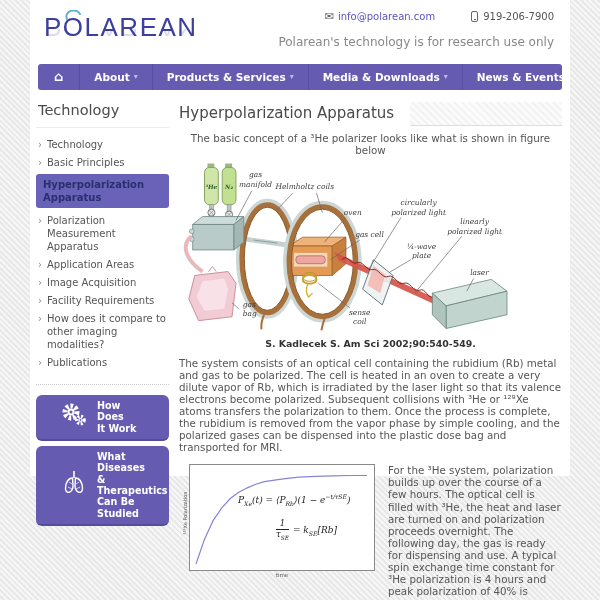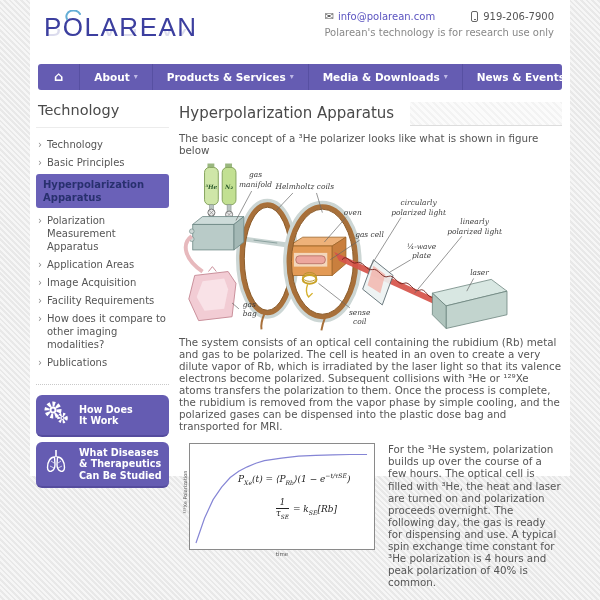--- a/index.html
+++ b/index.html
@@ -18,21 +18,21 @@
   .logo-swirl { position:absolute; left:21px; top:-4px; }
   .logo-reflect { height:11px; overflow:hidden; opacity:.18; transform:scaleY(-1); transform-origin:top;
     font-family:"Liberation Sans",sans-serif; font-size:26px; letter-spacing:1.5px; color:#3c3f9f; line-height:1; }
   .contact { position:absolute; right:16px; top:10px; text-align:right; font-size:10px; color:#555; }
   .contact-row { display:flex; gap:16px; justify-content:flex-end; align-items:center; }
   .email-link { color:#5b54c0; text-decoration:none; display:flex; gap:4px; align-items:center; cursor:pointer; }
   .email-icon { font-size:11px; color:#555; }
   .phone { display:flex; gap:5px; align-items:center;padding-left:20px; }
   .phone-icon { display:inline-block; width:7px; height:11px; border:1px solid #666; border-radius:2px; position:relative; }
   .phone-icon::after { content:""; position:absolute; bottom:1px; left:1.5px; width:2px; height:1.5px; background:#666; }
-  .tagline { margin-top:4px; font-size:10px; color:#888; }
+  .tagline { margin-top:12px; font-size:12px; color:#888; }
 
   
   .nav { margin:2px 8px 0; background:#655cb2; border-radius:3px; display:flex; height:26px;
     font-size:10.5px; color:#fff; font-weight:bold; overflow:hidden; }
   .nav-item { padding:1px 14px; line-height:26px; border-left:1px solid #5750a2; cursor:pointer;
     display:flex; align-items:center; gap:4px; white-space:nowrap; }
   .nav-item:first-child { border-left:none; padding:0 16px; }
   .home-glyph { font-size:13px; line-height:26px; }
   .caret { color:#bfb9e6; font-size:8px; }
 
@@ -43,31 +43,31 @@
 
   
   .side-title { font-size:14.5px; color:#4a4a4a; padding:0 0 9px 2px; border-bottom:1px solid #ececec; margin-bottom:7px; }
   .side-menu { list-style:none; font-size:10px; color:#555; }
   .side-item { display:flex; gap:5px; padding:2.5px 0 2.5px 2px; line-height:1.3; cursor:pointer; }
   .side-item .chev { color:#888; flex:none; }
   .side-item.active { background:#6a61b8; color:#28306e; font-weight:bold; border-radius:3px;
     padding:4px 4px 4px 7px; margin:3px 0; }
   .side-divider { border-top:1px dotted #c9c9c9; margin:13px 0 10px; }
   .side-btn { display:flex; align-items:center; gap:7px; background:#655cb2; border-radius:6px;
-    padding:5px 4px; margin-bottom:5px; color:#fff; cursor:pointer; min-height:34px;
+    padding:5px 22px; margin-bottom:5px; color:#fff; cursor:pointer; min-height:34px;
     border-bottom:2px solid #554c9e; }
   .side-btn .ic { width:32px; flex:none; text-align:center; }
   .side-btn .txt { font-size:9.6px; font-weight:bold; line-height:1.18; }
 
   
   .title-bar { background:repeating-linear-gradient(45deg,#f3f3f3 0 2px,#fbfbfb 2px 5px);
     border-bottom:1px solid #ddd; height:24px; margin-bottom:6px; }
   .page-title { display:inline-block; background:#fff; font-size:15px; font-weight:normal;
     color:#4a4a4a; padding:2px 16px 4px 0; line-height:1.2; }
-  .intro { font-size:10.3px; color:#555; margin:0 0 4px; }
+  .intro { font-size:10.3px; color:#555; margin:0 0 4px;text-align:center; }
   .figure-box { width:100%; }
   .fig-caption { text-align:center; font-size:9.4px; font-weight:bold; color:#333; margin:2px 0 8px; }
   .para { font-size:10.3px; line-height:1.17; color:#555; margin-bottom:11px; }
 
   .chart-row { display:flex; gap:13px; margin-bottom:10px; }
   .chart-wrap { width:196px; flex:none; position:relative; padding-left:10px; }
   .chart-box { border:1.5px solid #8a8a8a; height:107px; position:relative; background:#fff; }
   .chart-ylabel { position:absolute; left:-24px; top:46px; width:60px; text-align:center;
     transform:rotate(-90deg); font-size:5px; color:#555; }
   .chart-xlabel { text-align:center; font-size:5.5px; color:#555; margin-top:1px; }
@@ -321,20 +321,21 @@
           <text class="fl" x="247" y="98" text-anchor="middle">plate</text>
           <text class="fl" x="301" y="64" text-anchor="middle">linearly</text>
           <text class="fl" x="301" y="74" text-anchor="middle">polarized light</text>
           <text class="fl" x="306" y="116" text-anchor="middle">laser</text>
           <text class="fl" x="184" y="156" text-anchor="middle">sense</text>
           <text class="fl" x="184" y="165" text-anchor="middle">coil</text>
           <text class="fl" x="65" y="148">gas</text>
           <text class="fl" x="65" y="157">bag</text>
         </g>
       </svg>
+      <div class="fig-caption">S. Kadlecek S. Am Sci 2002;90:540-549.</div>
 
       <p class="para">The system consists of an optical cell containing the rubidium (Rb) metal and gas to be polarized. The cell is heated in an oven to create a very dilute vapor of Rb, which is irradiated by the laser light so that its valence electrons become polarized. Subsequent collisions with ³He or ¹²⁹Xe atoms transfers the polarization to them. Once the process is complete, the rubidium is removed from the vapor phase by simple cooling, and the polarized gases can be dispensed into the plastic dose bag and transported for MRI.</p>
 
       <div class="chart-row">
         <div class="chart-wrap">
           <div class="chart-ylabel">¹²⁹Xe Polarization</div>
           <div class="chart-box">
             <svg width="100%" height="100%" viewBox="0 0 185 104" preserveAspectRatio="none">
               <path d="M6.0,98.0 L14.6,73.5 L23.2,55.1 L31.8,42.8 L40.4,33.2 L49.0,27.0 L57.6,22.6 L66.2,19.1 L74.8,16.5 L92.0,13.9 L109.2,12.1 L126.4,11.3 L143.6,10.8 L160.8,10.4 L178.0,10.4" fill="none" stroke="#8585d5" stroke-width="1.2"></path>
             </svg>

